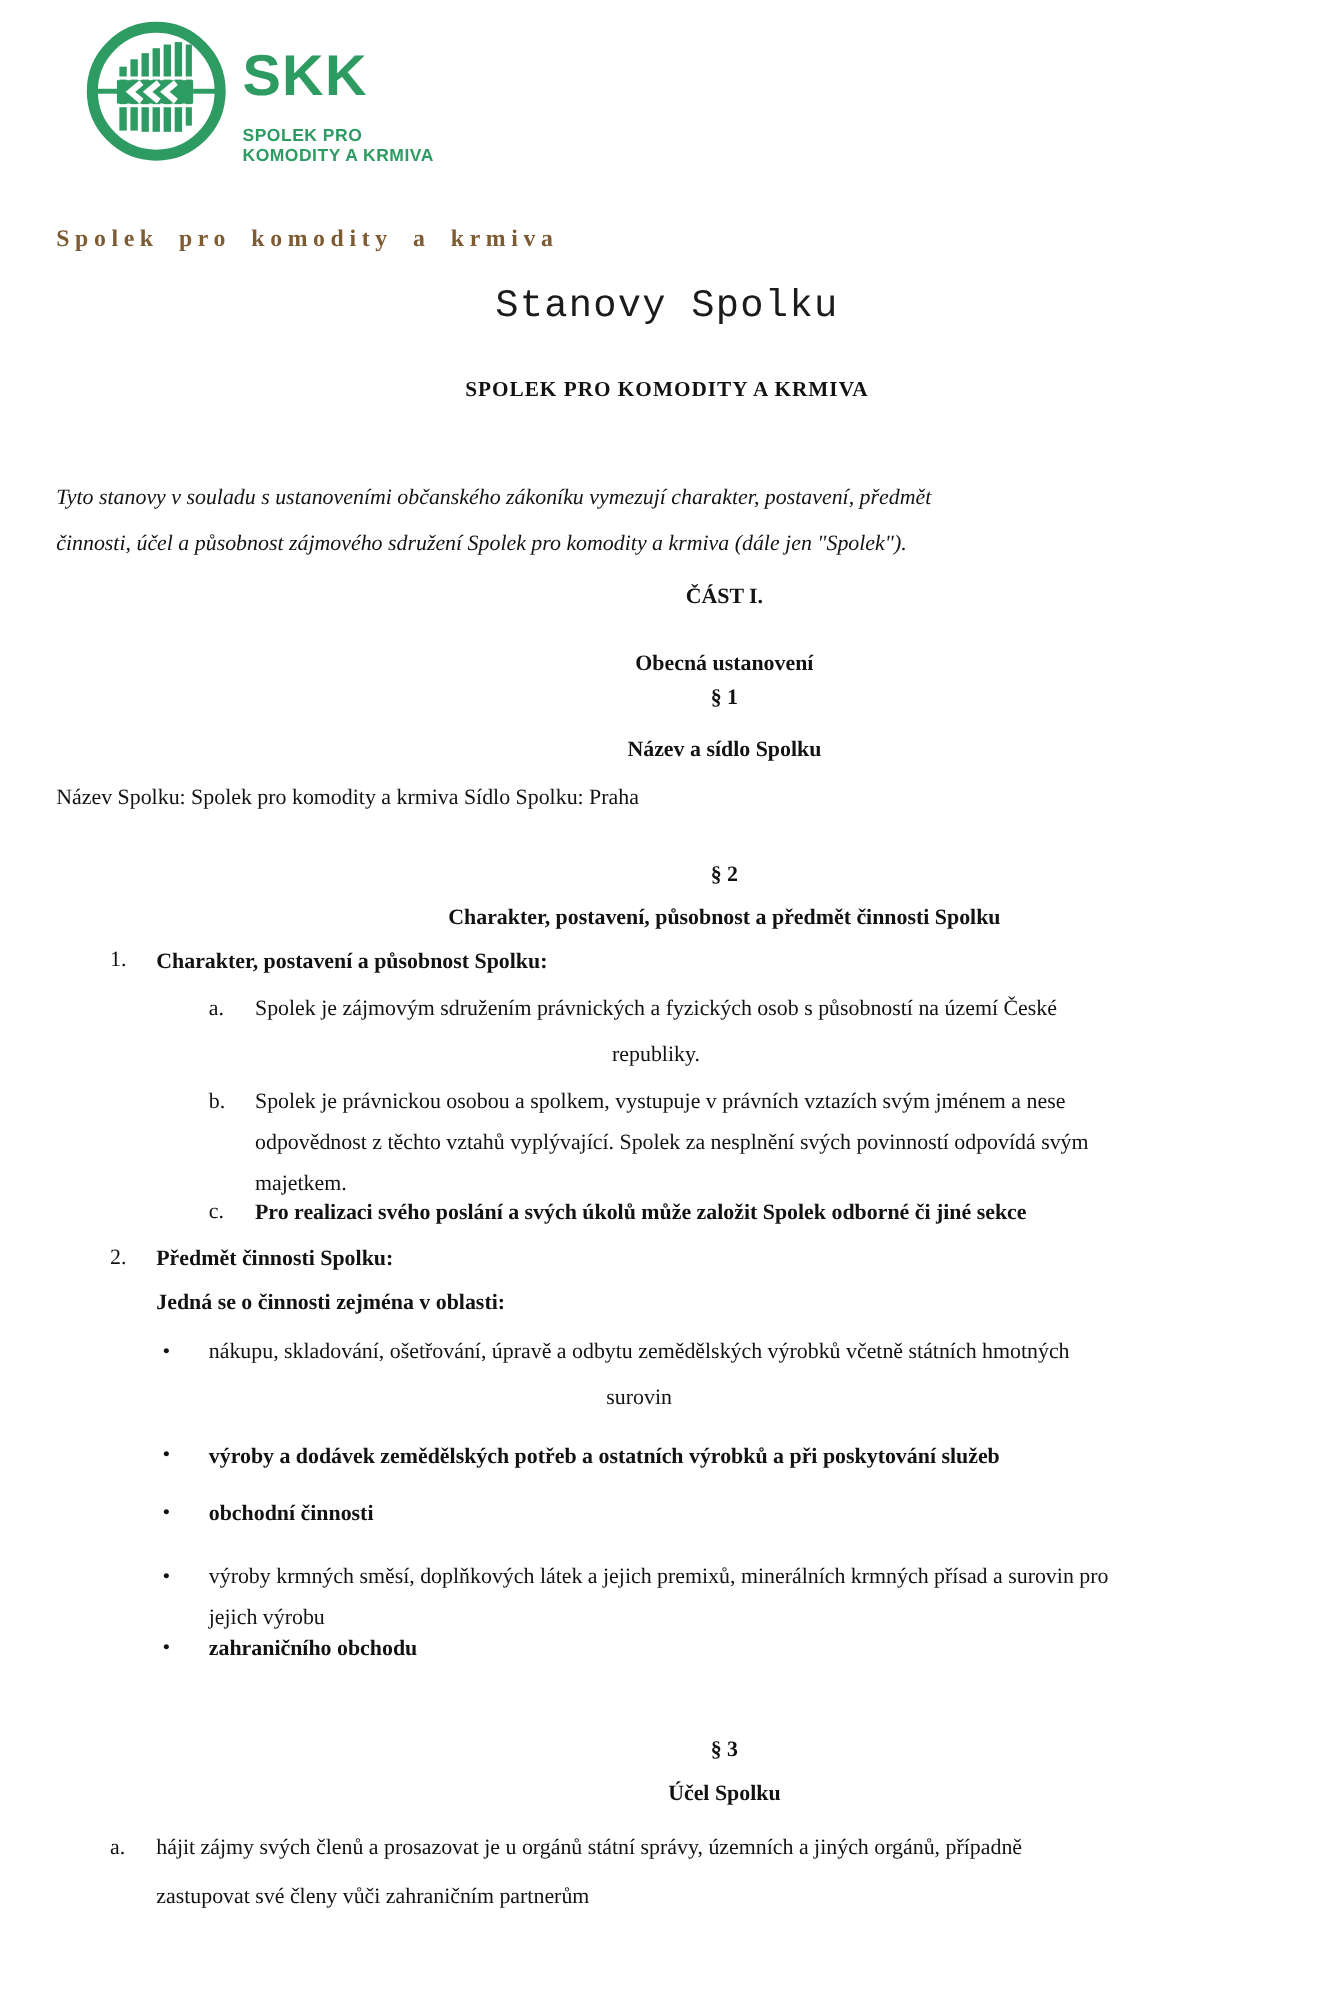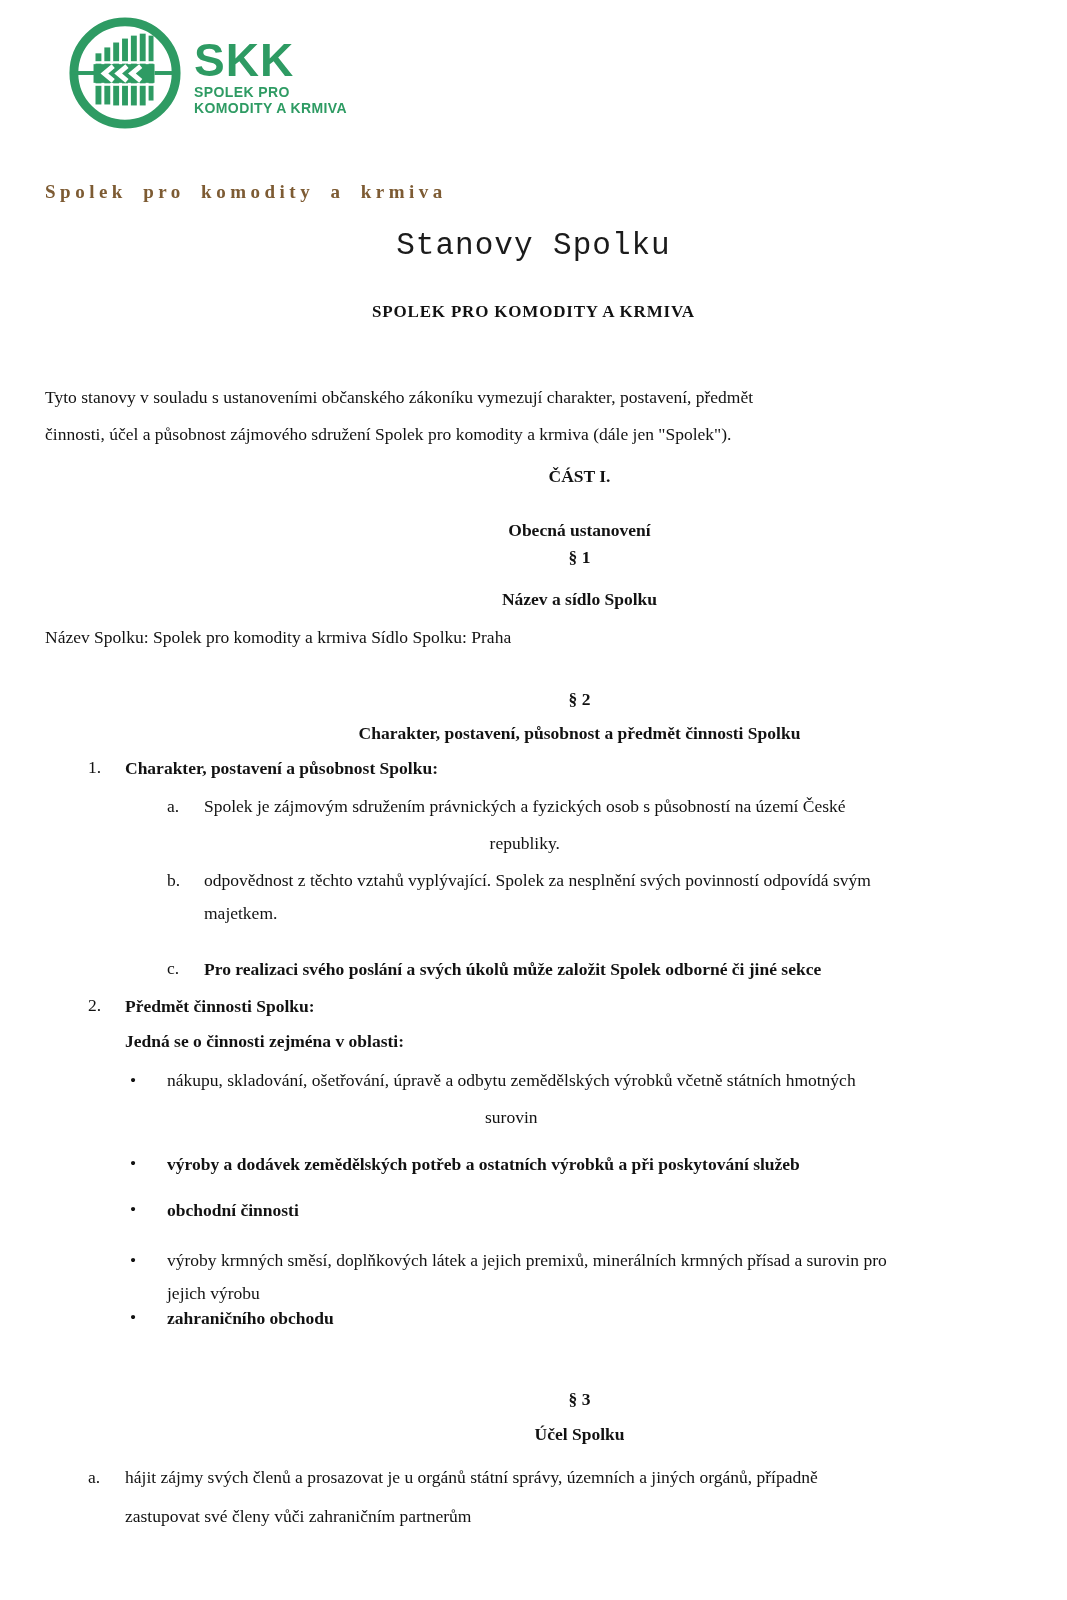--- a/index.html
+++ b/index.html
@@ -10,21 +10,21 @@
     color:#121212;
     -webkit-font-smoothing:antialiased;
   }
   .page{position:relative;width:1067px;height:1600px;background:#fff;overflow:hidden;}
 
   
   .logo{position:absolute;top:14px;left:66px;display:flex;align-items:flex-start;}
   .logo-mark{width:118px;height:118px;}
   .logo-text{margin-left:10px;margin-top:26px;color:#2e9b63;font-family:"Liberation Sans",sans-serif;}
   .logo-skk{font-size:46px;font-weight:bold;line-height:40px;letter-spacing:1px;}
-  .logo-sub{font-size:14px;font-weight:bold;line-height:16px;letter-spacing:0.4px;margin-top:4px;}
+  .logo-sub{font-size:14px;font-weight:bold;line-height:16px;letter-spacing:0.4px;margin-top:20px;}
 
   
   .org-name{
     position:absolute;top:181px;left:45px;
     font-size:19px;font-weight:bold;color:#7d5b33;
     letter-spacing:4.5px;word-spacing:7px;
   }
 
   
   .doc-title{
@@ -34,21 +34,21 @@
   }
   .doc-subtitle{
     position:absolute;top:302px;left:0;width:100%;text-align:center;
     font-size:17px;font-weight:bold;letter-spacing:0.8px;
   }
 
   
   .body-line{font-size:17.5px;line-height:37px;}
   .center-head{position:absolute;left:0;width:100%;text-align:center;font-size:17.5px;font-weight:bold;padding-left:46px;}
 
-  .intro{position:absolute;top:379px;left:45px;width:840px;}
+  .intro{position:absolute;top:379px;left:45px;width:840px;font-style:italic;}
 
   .s1-body{position:absolute;top:627px;left:45px;font-size:17.5px;}
 
   
   .row{position:absolute;display:flex;font-size:17.5px;}
   .row .marker{flex:0 0 37px;}
   .row .lines div{white-space:nowrap;}
   .lh37 .lines div{line-height:37px;text-align:center;}
   .lh33 .lines div{line-height:33px;}
   .lh39 .lines div{line-height:39px;}
@@ -122,20 +122,21 @@
     <span class="marker" style="line-height:37px;">a.</span>
     <span class="lines">
       <div>Spolek je zájmovým sdružením právnických a fyzických osob s působností na území České</div>
       <div>republiky.</div>
     </span>
   </div>
 
   <div class="row lh33" style="top:864px;left:167px;">
     <span class="marker" style="line-height:33px;">b.</span>
     <span class="lines">
+      <div>Spolek je právnickou osobou a spolkem, vystupuje v právních vztazích svým jménem a nese</div>
       <div>odpovědnost z těchto vztahů vyplývající. Spolek za nesplnění svých povinností odpovídá svým</div>
       <div>majetkem.</div>
     </span>
   </div>
 
   <div class="row" style="top:958px;left:167px;">
     <span class="marker">c.</span>
     <span class="single">Pro realizaci svého poslání a svých úkolů může založit Spolek odborné či jiné sekce</span>
   </div>
 

